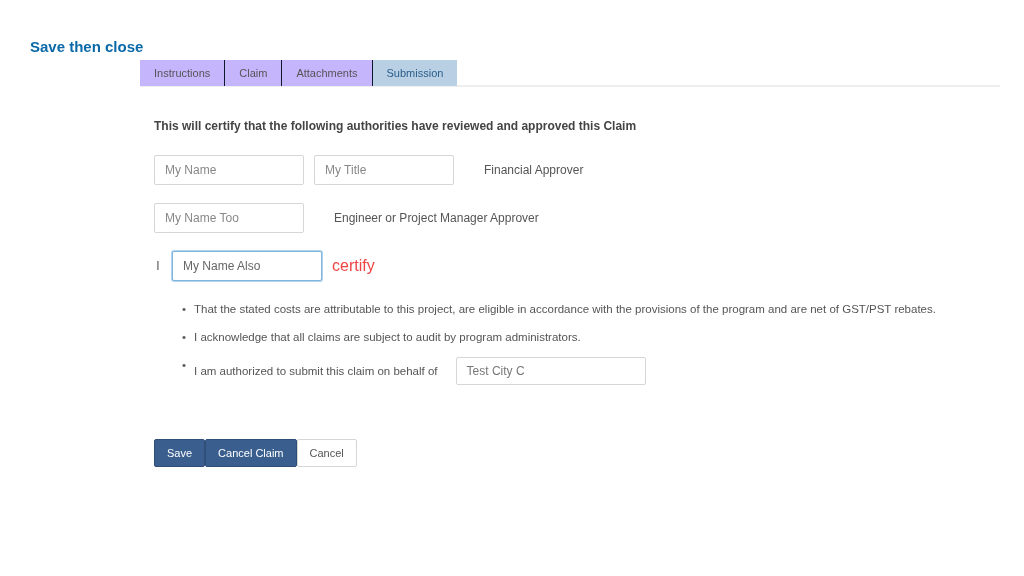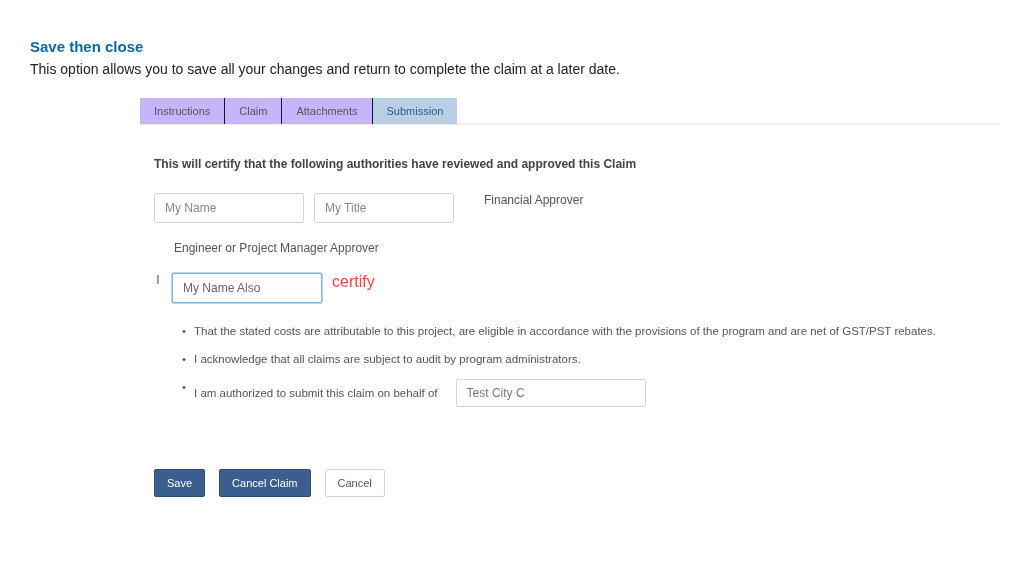--- a/index.html
+++ b/index.html
@@ -63,21 +63,21 @@
 
   .certify-line {
     font-size: 12px;
     font-weight: bold;
     color: #444;
     margin: 10px 0 22px 0;
   }
 
   .row {
     display: flex;
-    align-items: flex-start;
+    align-items: center;
     gap: 10px;
     margin-bottom: 18px;
   }
   .txtbox {
     height: 30px;
     border: 1px solid #d6d6d6;
     border-radius: 2px;
     font-size: 12px;
     color: #888;
     padding: 0 10px;
@@ -144,22 +144,22 @@
     padding: 0 10px;
     background: #fff;
     display: inline-flex;
     align-items: center;
     width: 190px;
     margin-left: 8px;
   }
 
   .button-bar {
     display: flex;
-    gap: 14px;
-    margin-top: 40px;
+    gap: 0;
+    margin-top: 32px;
     padding: 0 14px 0 14px;
   }
   .btn {
     height: 28px;
     padding: 0 12px;
     font-size: 11px;
     border-radius: 2px;
     border: 1px solid transparent;
     cursor: pointer;
     display: inline-flex;
@@ -175,21 +175,20 @@
     background: #fff;
     color: #555;
     border-color: #d6d6d6;
   }
 </style>
 </head>
 <body>
 
 <div class="page">
   <div class="heading">Save then close</div>
-  <div class="desc">This option allows you to save all your changes and return to complete the claim at a later date.</div>
 
   <div class="panel">
 
     <div class="tabs">
       <div class="tab">Instructions</div>
       <div class="tab narrow">Claim</div>
       <div class="tab">Attachments</div>
       <div class="tab active">Submission</div>
       <div class="tabline-rest"></div>
     </div>
@@ -197,20 +196,21 @@
     <div class="content">
       <div class="certify-line">This will certify that the following authorities have reviewed and approved this Claim</div>
 
       <div class="row">
         <div class="txtbox name">My Name</div>
         <div class="txtbox title">My Title</div>
         <div class="role-label">Financial Approver</div>
       </div>
 
       <div class="row">
+        <div class="txtbox name">My Name Too</div>
         <div class="role-label">Engineer or Project Manager Approver</div>
       </div>
 
       <div class="row" style="margin-top:4px;">
         <div class="i-prefix">I</div>
         <div class="txtbox name focus">My Name Also</div>
         <div class="certify-suffix">certify</div>
       </div>
 
       <ul class="bullets">

